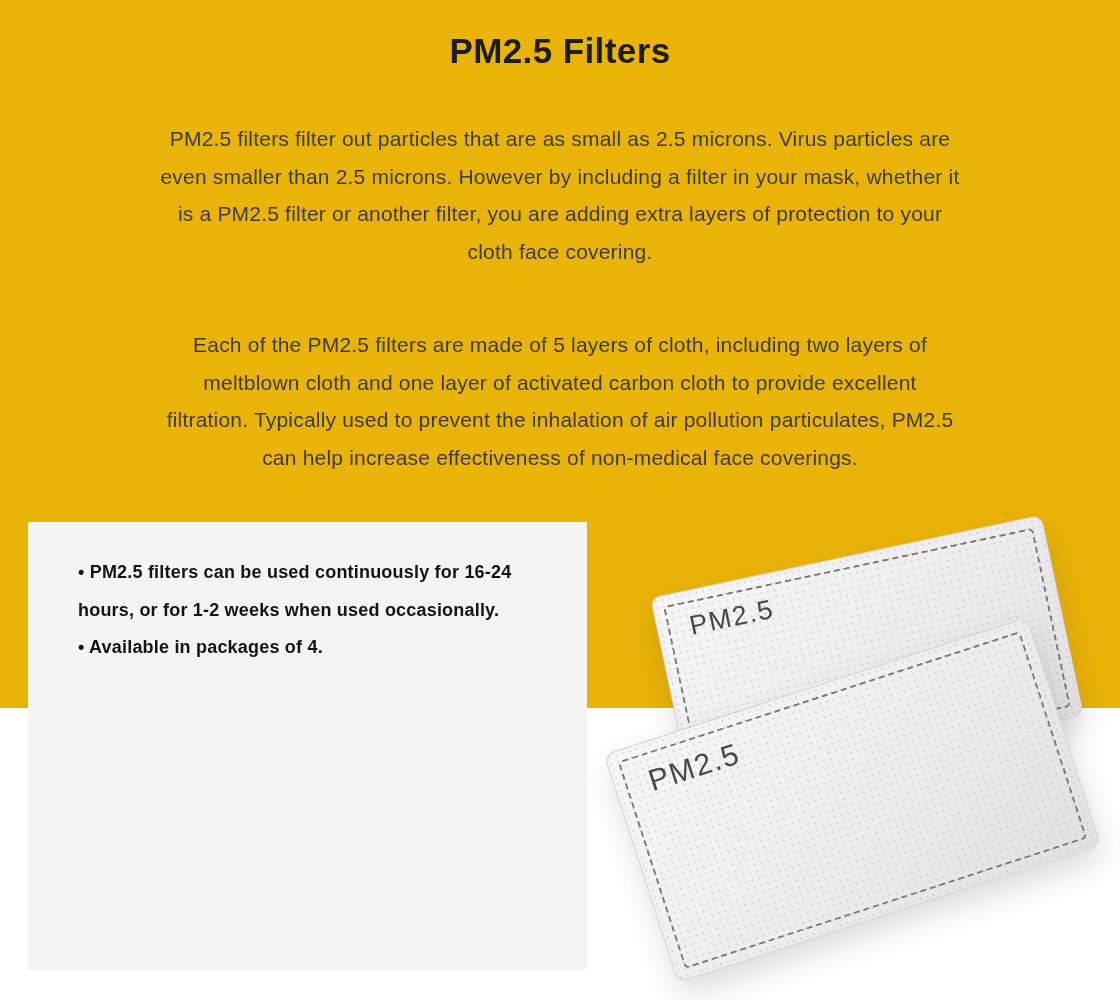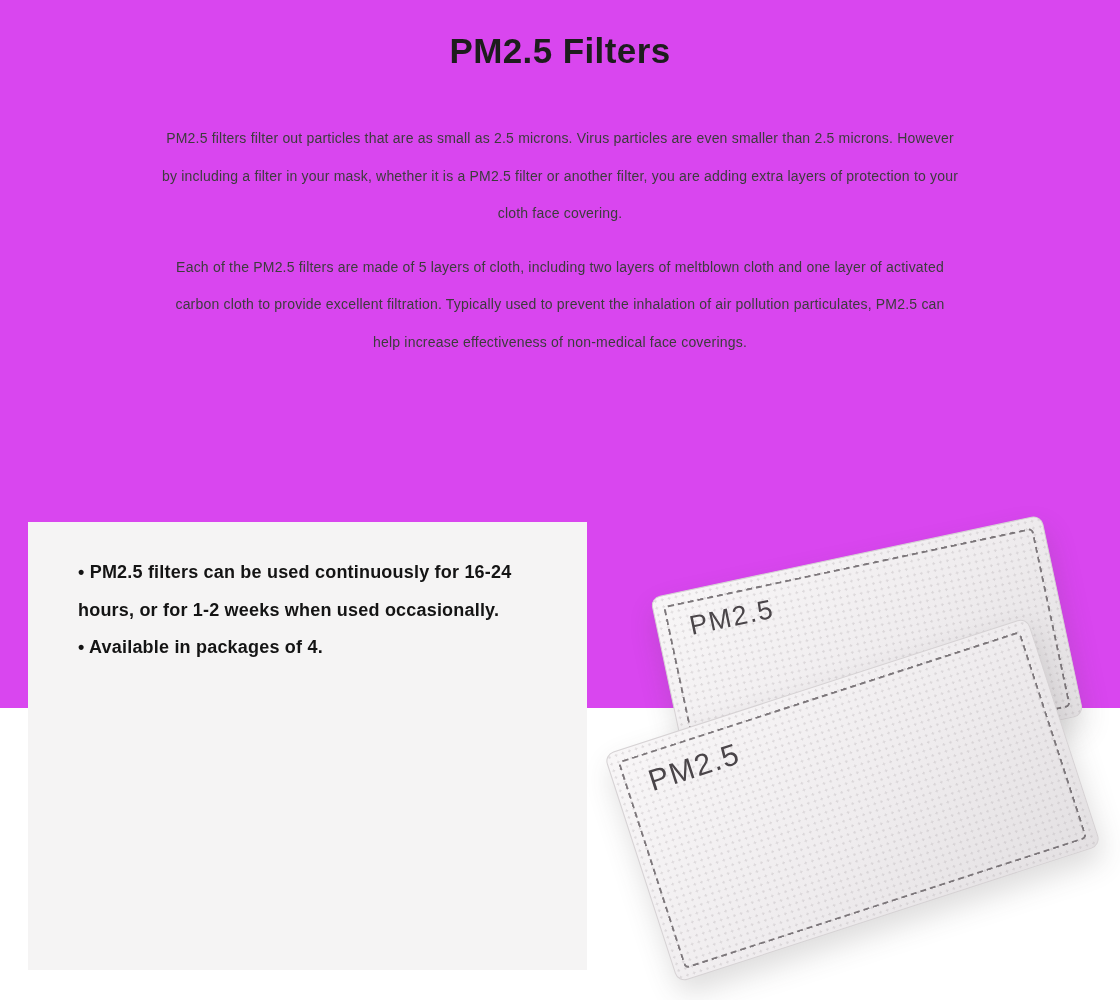--- a/index.html
+++ b/index.html
@@ -2,39 +2,39 @@
 <html><head>
 <meta charset="utf-8">
 <style>
   * { margin: 0; padding: 0; box-sizing: border-box; }
   html, body { background: #ffffff; }
   body {
     width: 1120px; height: 1000px; overflow: hidden;
     font-family: "Liberation Sans", sans-serif;
     position: relative;
   }
-  .page { position: relative; width: 1120px; height: 708px; background: #d946ef; }
+  .page { position: relative; width: 1120px; height: 708px; background: #eab308; }
 
   
   .page-title {
     position: absolute; top: 31px; left: 0; width: 100%;
     text-align: center;
     font-size: 35px; font-weight: 800; letter-spacing: 0.4px;
     color: #1d1d1d;
   }
 
   
   .intro {
     position: absolute; top: 120px; left: 50%; transform: translateX(-50%);
     width: 800px;
     text-align: center;
     color: #3c3c3c;
-    font-size: 14px; line-height: 37.5px; letter-spacing: 0.2px;
+    font-size: 21px; line-height: 37.5px; letter-spacing: 0.2px;
   }
-  .intro p + p { margin-top: 16px; }
+  .intro p + p { margin-top: 56px; }
 
   
   .details { position: absolute; top: 522px; left: 0; width: 1120px; height: 478px; }
 
   .facts-box {
     position: absolute; left: 28px; top: 0;
     width: 559px; height: 448px;
     background: #f5f4f4;
     padding: 32px 34px 0 50px;
     color: #141414;

